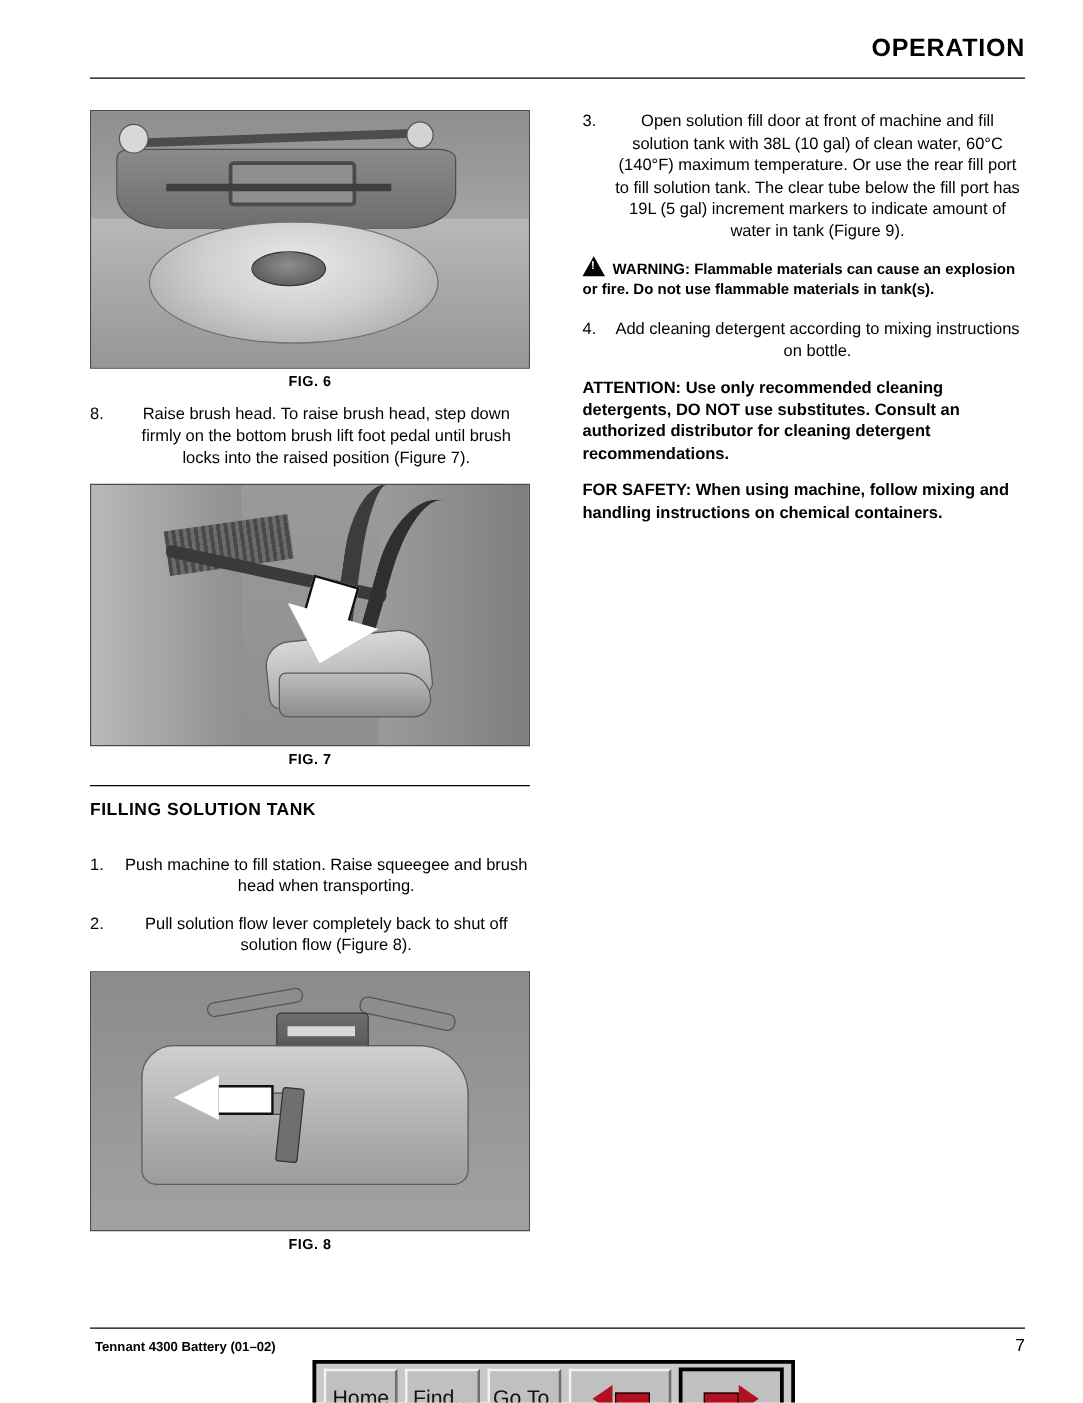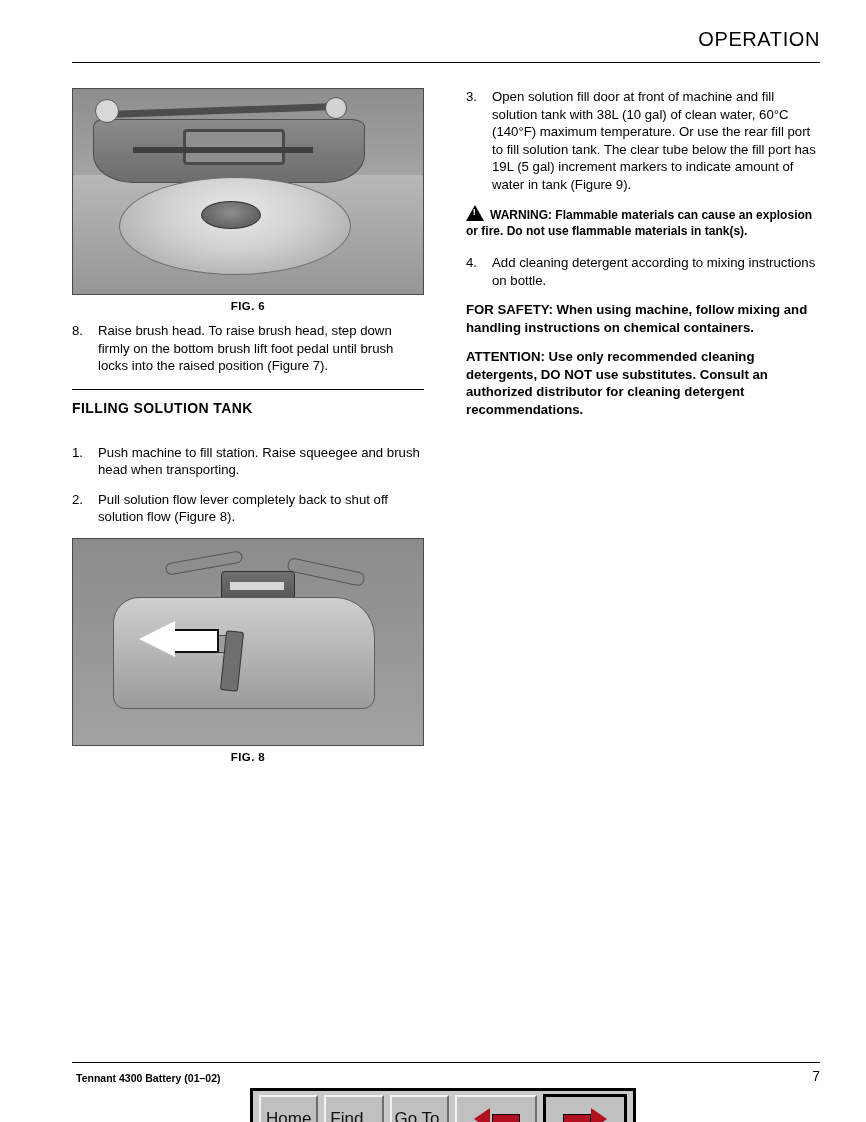--- a/index.html
+++ b/index.html
@@ -27,21 +27,21 @@
     top: 28px;
     left: 72px;
     right: 46px;
     height: 42px;
   }
   .header-title {
     position: absolute;
     right: 0;
     top: 0;
     font-size: 20px;
-    font-weight: normal;
+    font-weight: bold;
     letter-spacing: 0.6px;
   }
   .header-rule {
     position: absolute;
     left: 0;
     right: 0;
     top: 34px;
     border-top: 1.5px solid #000;
   }
 
@@ -65,20 +65,21 @@
     font-size: 13.2px;
     line-height: 1.33;
     margin-bottom: 12px;
   }
   .step-num {
     width: 26px;
     flex: 0 0 26px;
   }
   .step-text {
     flex: 1;
+    text-align: center;
   }
 
   
   .figure {
     margin: 0 0 4px 0;
   }
   .fig-img {
     position: relative;
     overflow: hidden;
     background: #9a9a9a;
@@ -324,20 +325,35 @@
         <div class="hub"></div>
       </div>
       <div class="fig-cap">FIG. 6</div>
     </div>
 
     <div class="step">
       <div class="step-num">8.</div>
       <div class="step-text">Raise brush head. To raise brush head, step down firmly on the bottom brush lift foot pedal until brush locks into the raised position (Figure 7).</div>
     </div>
 
+    <div class="figure">
+      <div class="fig-img" id="fig7">
+        <div class="bodyL"></div>
+        <div class="bodyR"></div>
+        <div class="brush"></div>
+        <div class="rail"></div>
+        <div class="hose"></div>
+        <div class="hose2"></div>
+        <div class="pedal"></div>
+        <div class="pedal2"></div>
+        <div class="aw-stem"></div>
+        <div class="aw-head"></div>
+      </div>
+      <div class="fig-cap">FIG. 7</div>
+    </div>
 
     <div class="sec-rule"></div>
     <div class="sec-title">FILLING SOLUTION TANK</div>
 
     <div class="step">
       <div class="step-num">1.</div>
       <div class="step-text">Push machine to fill station. Raise squeegee and brush head when transporting.</div>
     </div>
 
     <div class="step">
@@ -376,27 +392,27 @@
     </div>
 
 
 
     <div class="step">
       <div class="step-num">4.</div>
       <div class="step-text">Add cleaning detergent according to mixing instructions on bottle.</div>
     </div>
 
     <div class="bold-para">
+      <span>ATTENTION:</span>
+      <span>Use only recommended cleaning detergents, DO NOT use substitutes. Consult an authorized distributor for cleaning detergent recommendations.</span>
+    </div>
+
+    <div class="bold-para">
       <span>FOR SAFETY:</span>
       <span>When using machine, follow mixing and handling instructions on chemical containers.</span>
-    </div>
-
-    <div class="bold-para">
-      <span>ATTENTION:</span>
-      <span>Use only recommended cleaning detergents, DO NOT use substitutes. Consult an authorized distributor for cleaning detergent recommendations.</span>
     </div>
 
   </div>
 
   <div class="footer-rule"></div>
   <div class="footer-left">Tennant 4300 Battery  (01–02)</div>
   <div class="footer-page">7</div>
 
   <div class="navbar">
     <div class="navbtn">Home</div>

